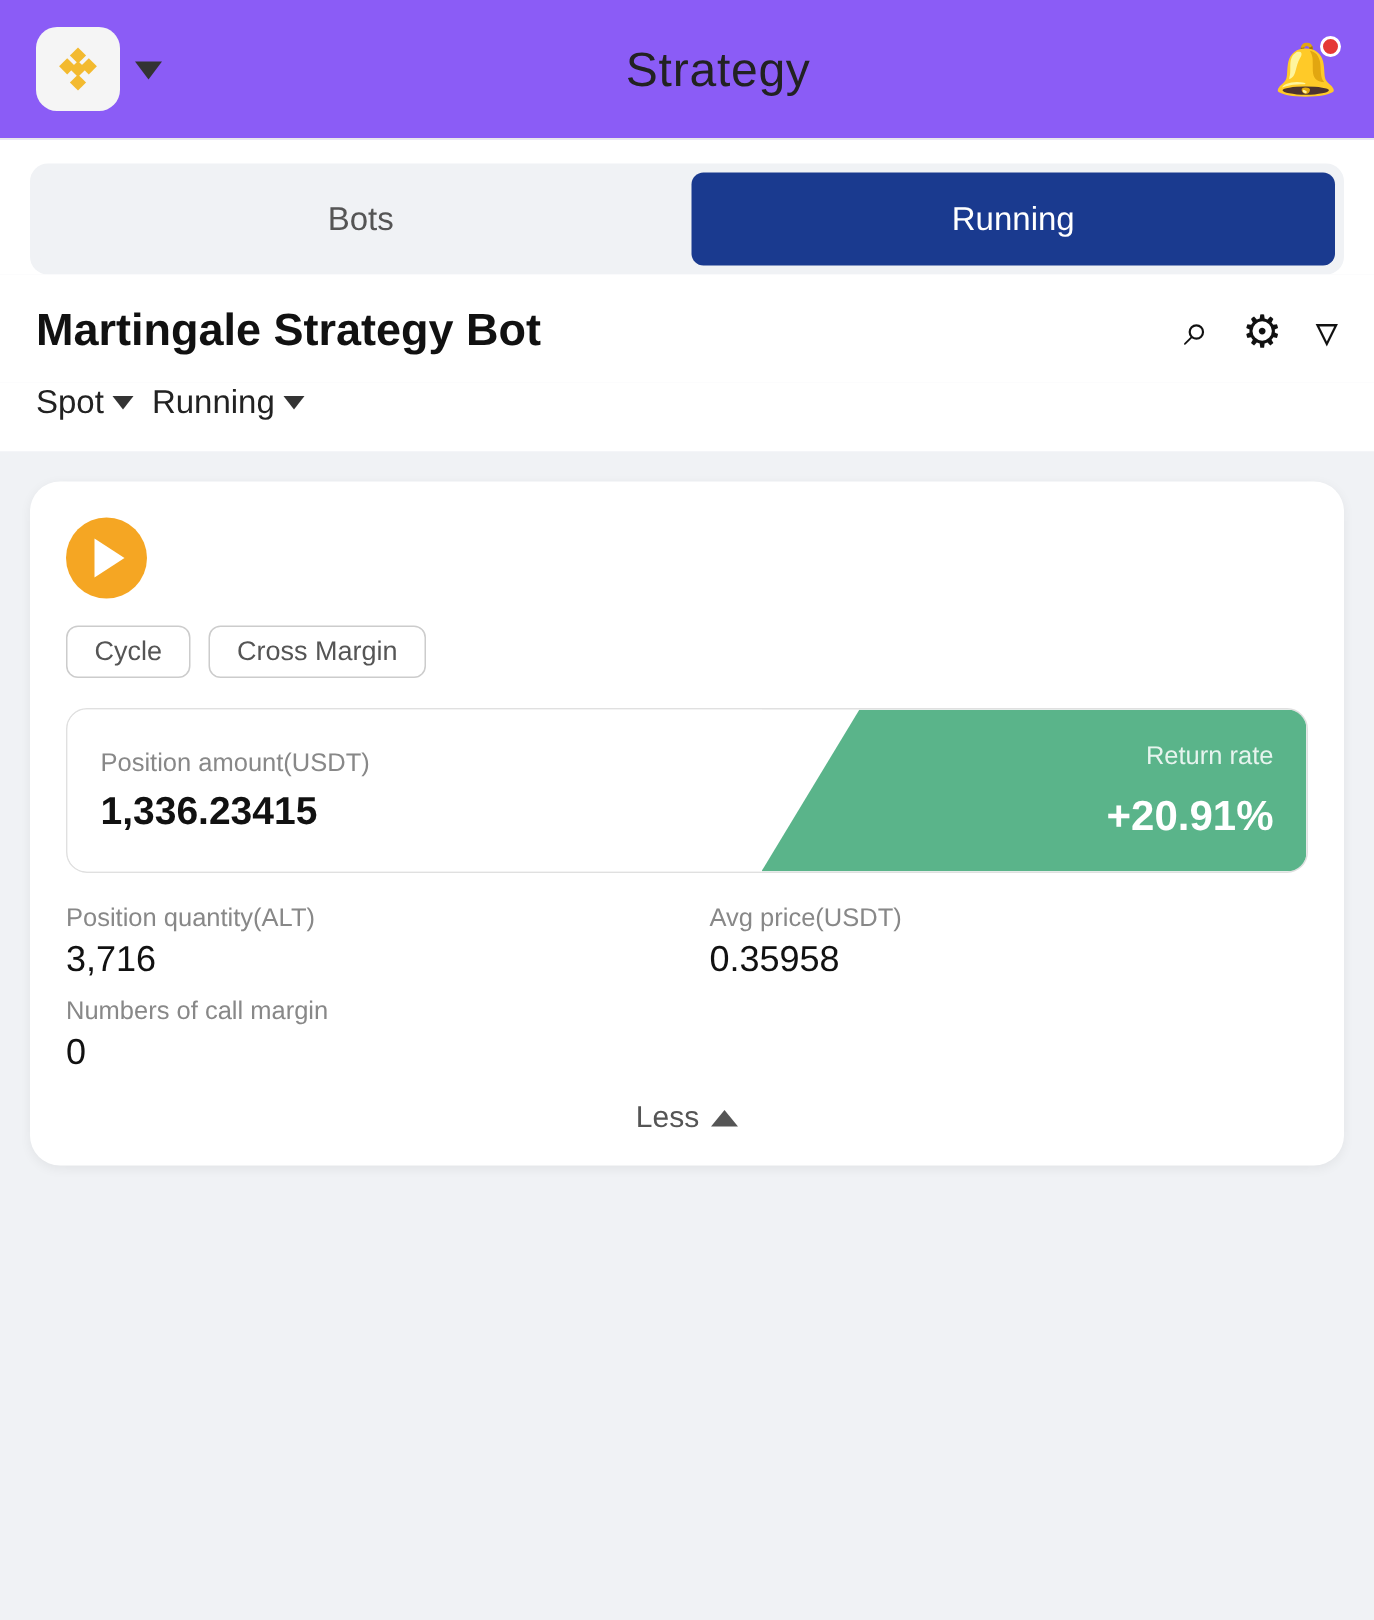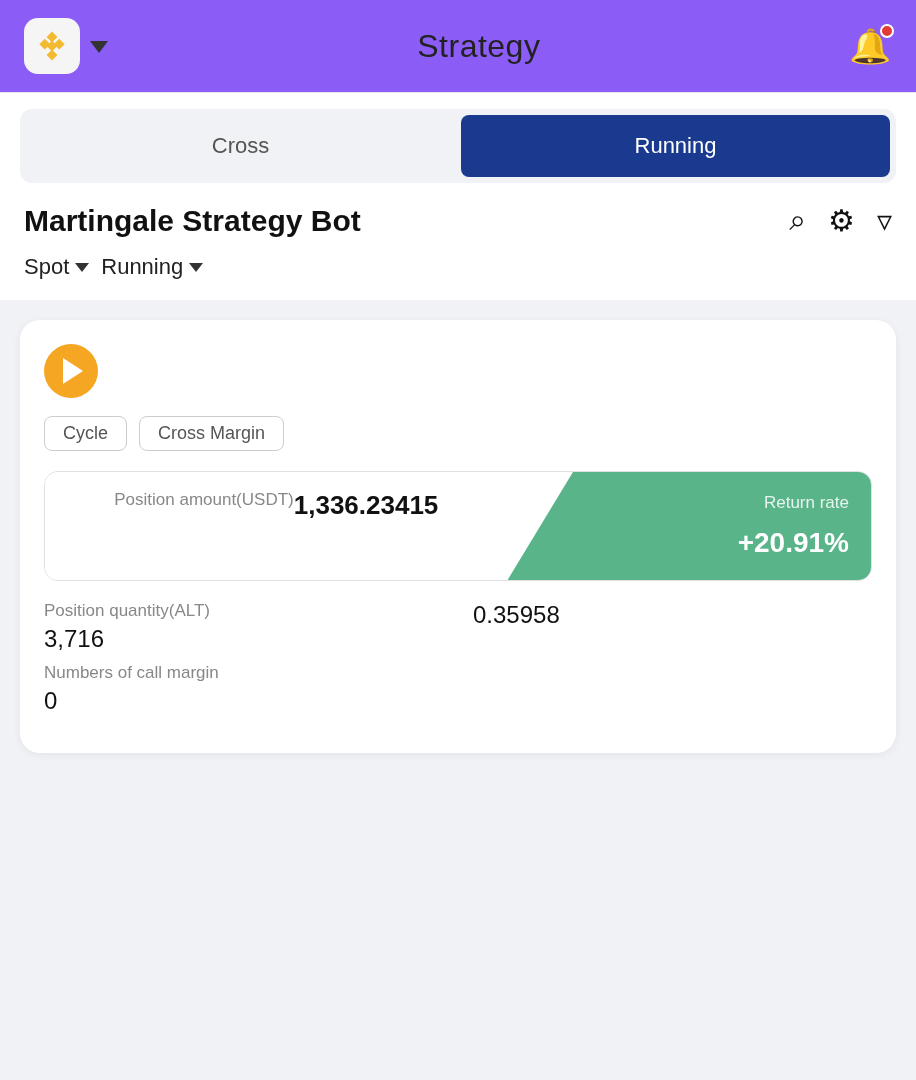--- a/index.html
+++ b/index.html
@@ -303,21 +303,21 @@
       margin-bottom: 20px;
       border: 1.5px solid #e0e0e0;
       display: flex;
       min-height: 110px;
     }
     .stats-box-left {
       flex: 1;
       background: #fff;
       padding: 18px 22px;
       display: flex;
-      flex-direction: row;
+      flex-direction: column;
       justify-content: center;
       z-index: 1;
     }
     .stats-box-right {
       position: relative;
       flex: 0 0 44%;
       background: #5ab48a;
       clip-path: polygon(18% 0%, 100% 0%, 100% 100%, 0% 100%);
       padding: 18px 22px 18px 30px;
       display: flex;
@@ -344,21 +344,21 @@
   </div>
   <div class="header-title">Strategy</div>
   <div class="header-right">
     <span class="bell-icon">🔔</span>
     <div class="notification-dot"></div>
   </div>
 </div>
 
 <div class="tabs-section">
   <div class="tabs-row">
-    <button class="tab-btn inactive">Cross</button>
+    <button class="tab-btn inactive">Bots</button>
     <button class="tab-btn active">Running</button>
   </div>
 </div>
 
 <div class="filter-bar">
   <div class="filter-title">Martingale Strategy Bot</div>
   <div class="filter-icons">
     <span class="filter-icon">⌕</span>
     <span class="filter-icon">⚙</span>
     <span class="filter-icon">▿</span>
@@ -398,23 +398,28 @@
         <div class="stats-value-right">+20.91%</div>
       </div>
     </div>
 
     <div class="bottom-stats">
       <div class="stat-item">
         <div class="stat-item-label">Position quantity(ALT)</div>
         <div class="stat-item-value">3,716</div>
       </div>
       <div class="stat-item">
+        <div class="stat-item-label">Avg price(USDT)</div>
         <div class="stat-item-value">0.35958</div>
       </div>
       <div class="stat-item">
         <div class="stat-item-label">Numbers of call margin</div>
         <div class="stat-item-value">0</div>
       </div>
     </div>
 
+    <div class="less-row">
+      <span class="less-text">Less</span>
+      <div class="chevron-up"></div>
+    </div>
 
   </div>
 </div>
 
 </body></html>

